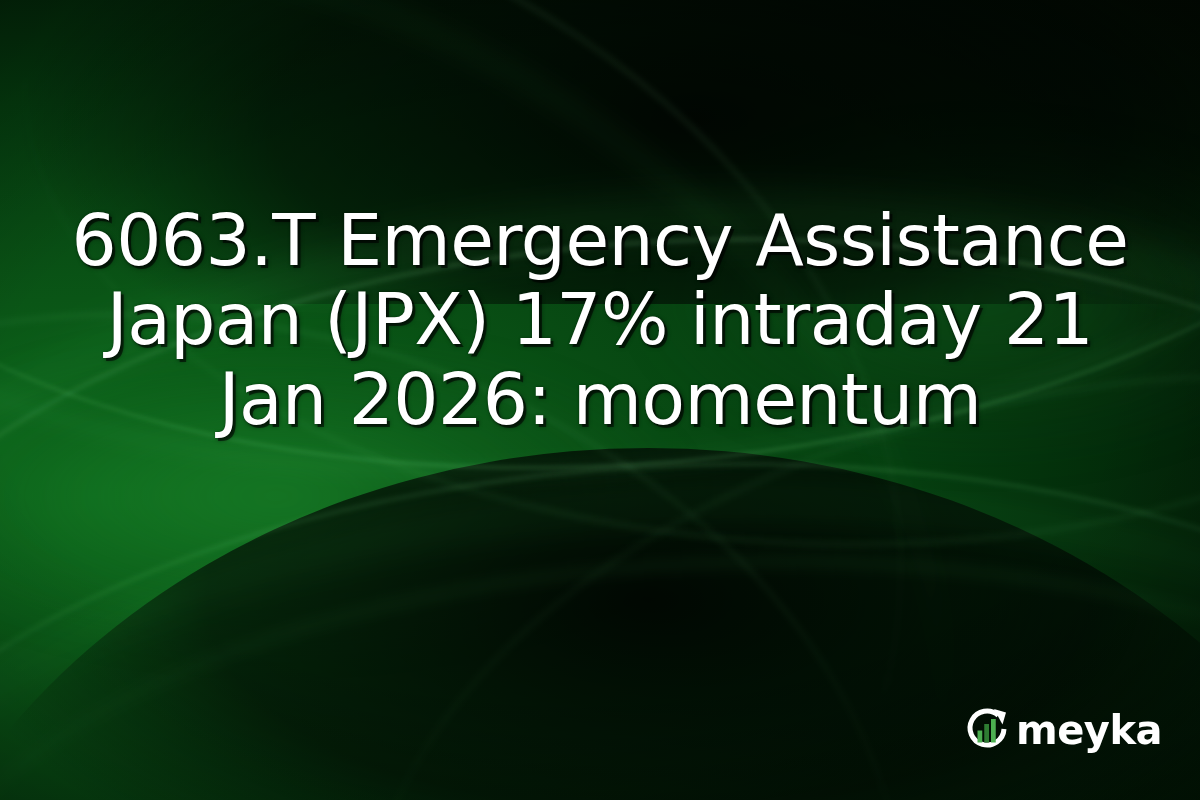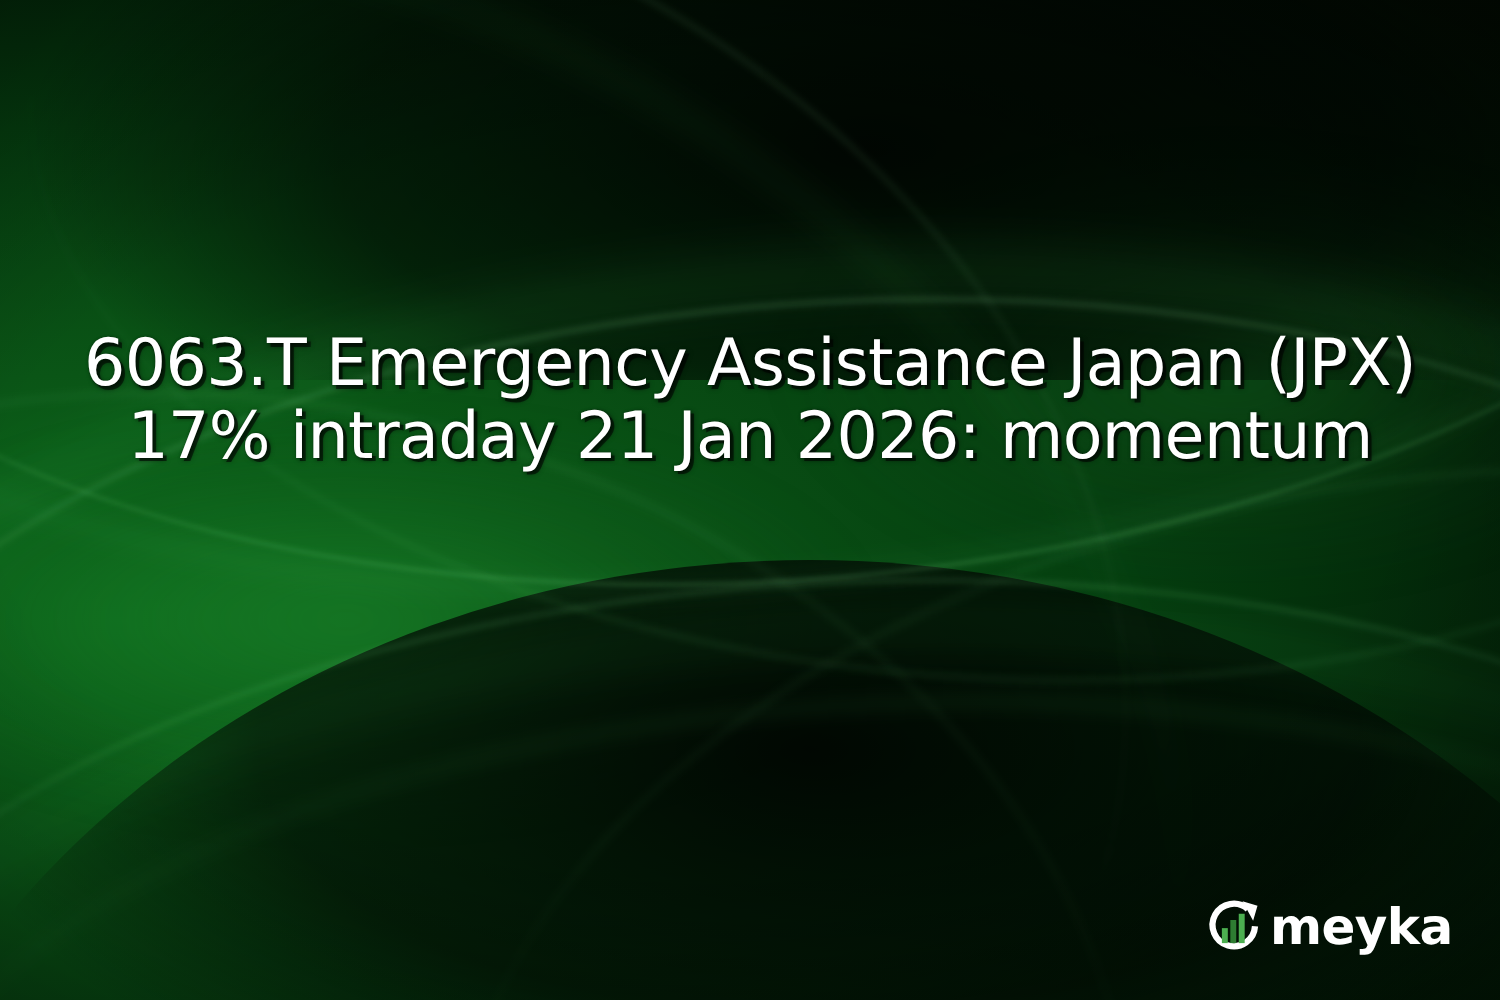--- a/index.html
+++ b/index.html
@@ -178,38 +178,38 @@
     top:0;
     height:640px;
     display:flex;
     align-items:center;
     justify-content:center;
     padding:0 46px;
   }
 
   .headline {
     color:#ffffff;
-    font-size:52px;
+    font-size:71px;
     line-height:1.12;
     font-weight:400;
     text-align:center;
     letter-spacing:-0.5px;
     text-shadow:
        3px 3px 0px rgba(0,0,0,0.55),
        2px 2px 4px rgba(0,0,0,0.60),
        0 0 2px rgba(0,0,0,0.35);
     max-width:1110px;
   }
 
   
 
   .logo {
     position:absolute;
     right:38px;
-    bottom:34px;
+    bottom:46px;
     display:flex;
     align-items:center;
     gap:6px;
   }
 
   .logo-mark {
     width:50px;
     height:50px;
     display:block;
     flex:0 0 auto;

